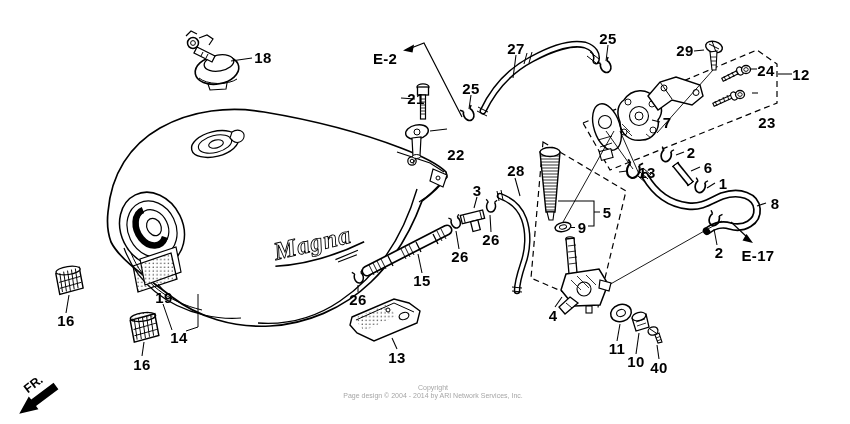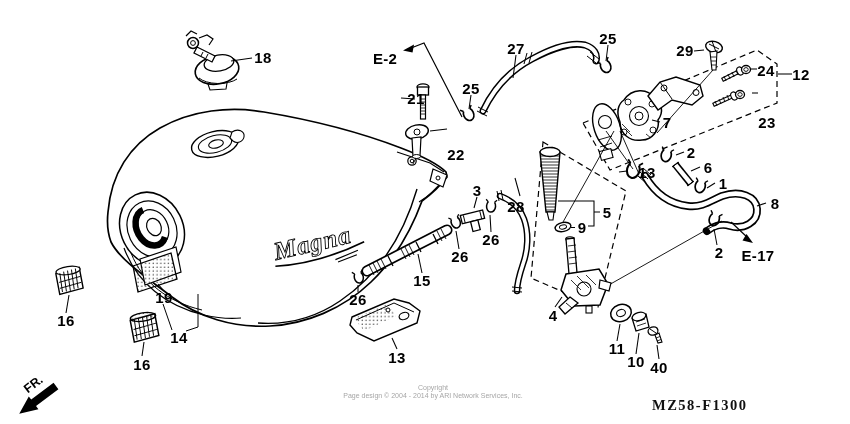--- a/index.html
+++ b/index.html
@@ -338,35 +338,34 @@
       <div class="callout" style="left: 667px; top: 122px;">7</div>
       <div class="callout" style="left: 691px; top: 152px;">2</div>
       <div class="callout" style="left: 611px; top: 172px; margin-left: 36px;">13</div>
       <div class="callout" style="left: 708px; top: 167px;">6</div>
       <div class="callout" style="left: 723px; top: 183px;">1</div>
       <div class="callout" style="left: 775px; top: 203px;">8</div>
       <div class="callout" style="left: 607px; top: 212px;">5</div>
       <div class="callout" style="left: 582px; top: 227px;">9</div>
       <div class="callout" style="left: 719px; top: 252px;">2</div>
       <div class="callout" style="left: 477px; top: 190px;">3</div>
-      <div class="callout" style="left: 516px; top: 170px; margin-top: 36px;">28</div>
+      <div class="callout" style="left: 516px; top: 170px;">28</div>
       <div class="callout" style="left: 491px; top: 239px;">26</div>
       <div class="callout" style="left: 460px; top: 256px;">26</div>
       <div class="callout" style="left: 422px; top: 280px;">15</div>
       <div class="callout" style="left: 358px; top: 299px;">26</div>
       <div class="callout" style="left: 164px; top: 297px;">19</div>
       <div class="callout" style="left: 179px; top: 337px; text-align: center;">14</div>
       <div class="callout" style="left: 66px; top: 320px;">16</div>
       <div class="callout" style="left: 142px; top: 364px;">16</div>
       <div class="callout" style="left: 397px; top: 357px;">13</div>
       <div class="callout" style="left: 553px; top: 315px;">4</div>
       <div class="callout" style="left: 617px; top: 348px;">11</div>
       <div class="callout" style="left: 636px; top: 361px;">10</div>
       <div class="callout" style="left: 659px; top: 367px;">40</div>
       <div class="callout secref" style="left: 385px; top: 58px;">E-2</div>
       <div class="callout secref" style="left: 758px; top: 255px;">E-17</div>
     </div>
 
 <div class="watermark wm1">Copyright</div>
 <div class="watermark wm2">Page design © 2004 - 2014 by ARI Network Services, Inc.</div>
-<div class="diagcode">MZ58-F1300</div>
 
 </div>
 
 </body></html>

